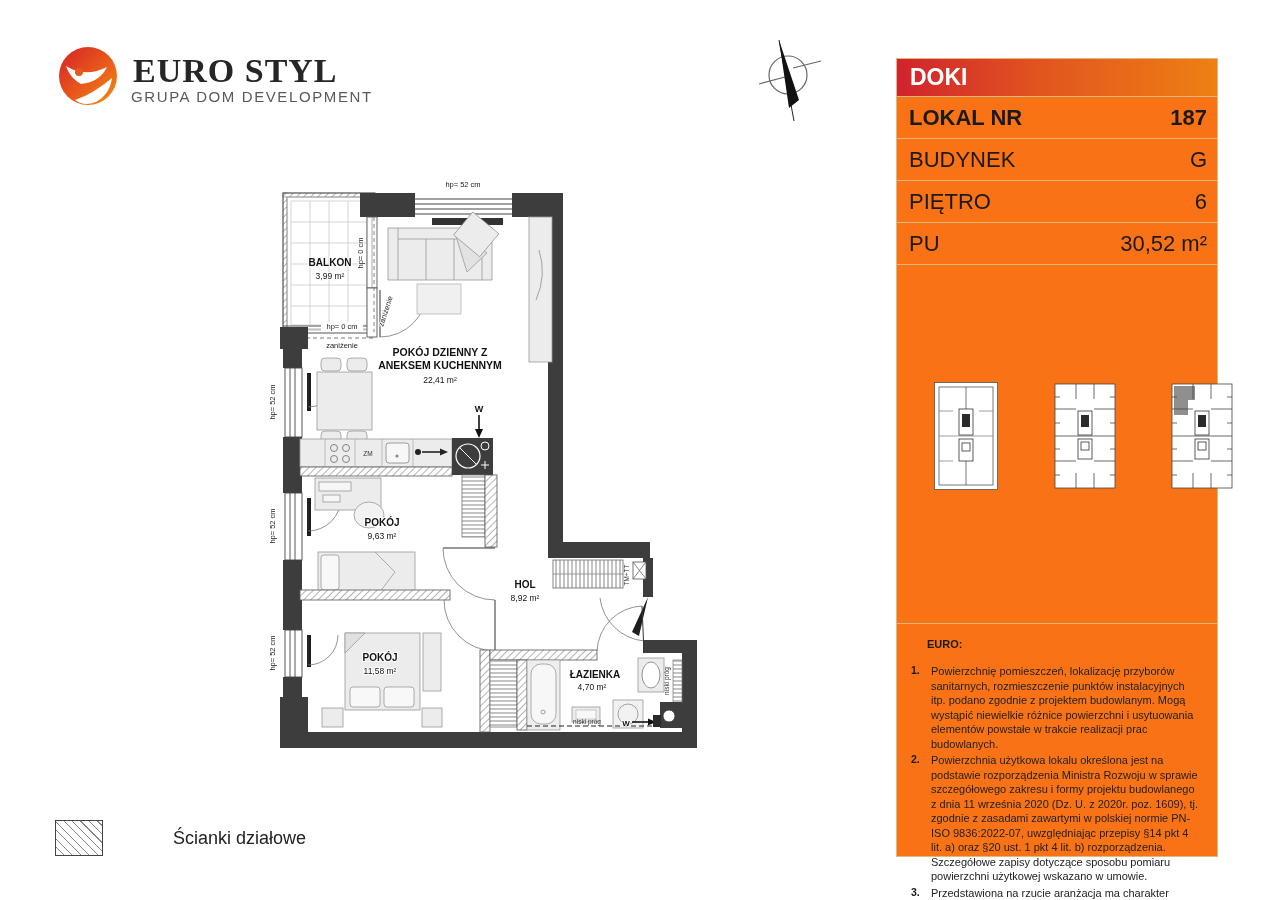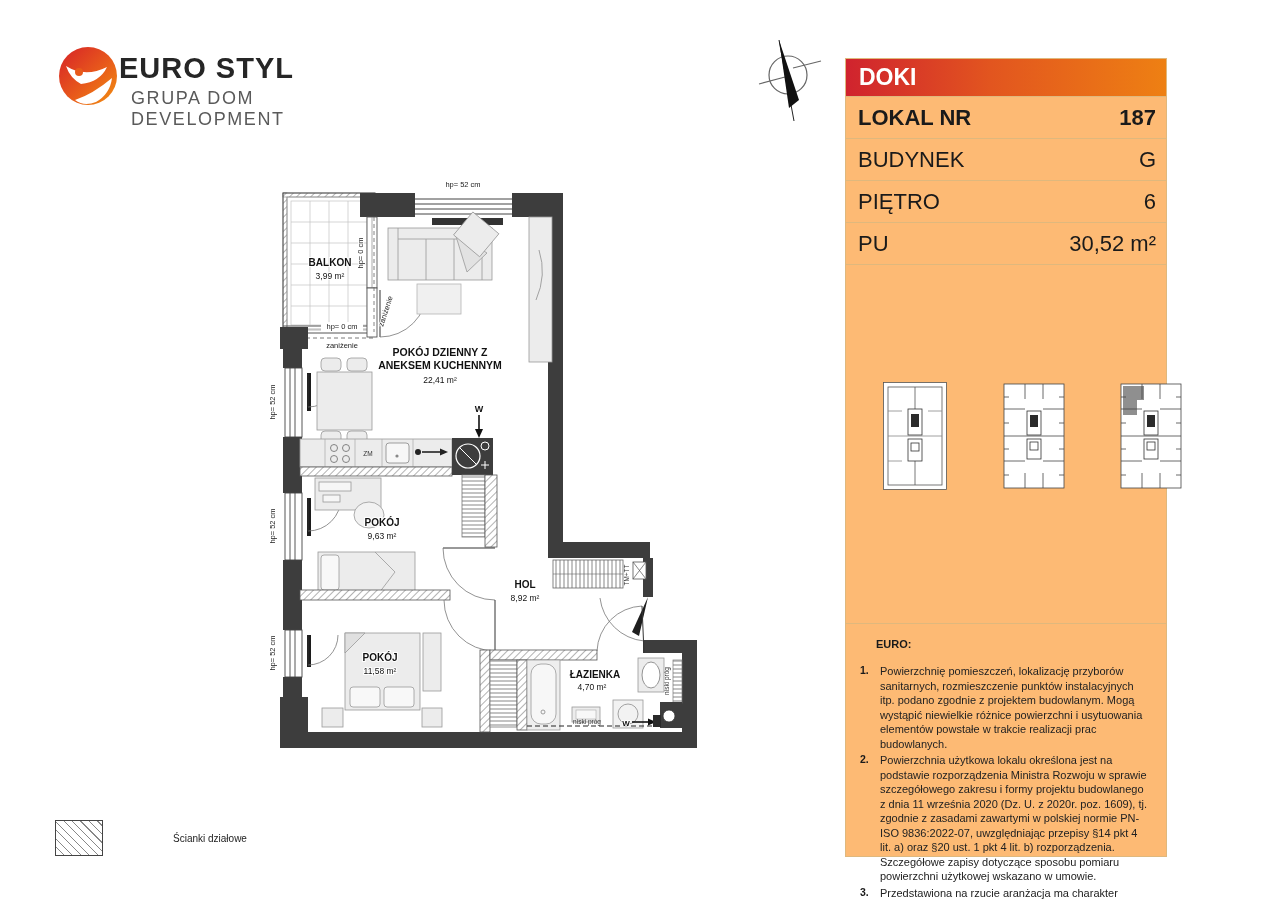--- a/index.html
+++ b/index.html
@@ -2,45 +2,45 @@
 <html><head>
 <meta charset="utf-8">
 <style>
   html,body{margin:0;padding:0;background:#fff;}
   .page{position:relative;width:1273px;height:900px;background:#fff;overflow:hidden;
         font-family:"Liberation Sans",sans-serif;color:#1a1a1a;}
   .abs{position:absolute;}
 
   
   .logo-block{left:55px;top:42px;width:320px;height:80px;}
-  .logo-name{position:absolute;left:64px;top:10px;font-size:29px;font-weight:bold;
-             letter-spacing:1px;color:#262626;}
-  .logo-sub{position:absolute;left:76px;top:46px;font-size:18px;letter-spacing:1.6px;color:#5a5a5a;}
+  .logo-name{position:absolute;left:78px;top:10px;font-size:34px;font-weight:bold;
+             letter-spacing:1px;color:#262626;font-family:Liberation Serif, serif;}
+  .logo-sub{position:absolute;left:76px;top:46px;font-size:15px;letter-spacing:1.6px;color:#5a5a5a;}
 
   
-  .info-col{left:845px;top:58px;width:322px;height:799px;border:1.5px solid #dfb87d;
-            box-sizing:border-box;background:#fdba74;}
+  .info-col{left:896px;top:58px;width:322px;height:799px;border:1.5px solid #dfb87d;
+            box-sizing:border-box;background:#f97316;}
   .info-header{height:37px;background:linear-gradient(90deg,#d0232e 0%,#e2551f 45%,#ee8013 100%);
                color:#fff;font-size:23px;font-weight:bold;line-height:37px;padding-left:13px;}
   .info-row{height:41px;border-top:1.5px solid #dfb87d;display:flex;align-items:center;
             justify-content:space-between;padding:0 10px 0 12px;font-size:22px;}
   .info-row.bold{font-weight:bold;}
   .keyplan-cell{position:relative;height:358px;border-top:1.5px solid #dfb87d;}
   .keyplan{position:absolute;top:116px;}
   .notes-cell{border-top:1.5px solid #dfb87d;padding:12px 14px 0 14px;height:228px;box-sizing:border-box;}
   .notes-title{font-size:11px;font-weight:bold;margin:2px 0 14px 16px;}
   .note-item{display:flex;margin:0 0 2px 0;}
   .note-num{width:20px;flex:0 0 20px;font-size:10.5px;font-weight:bold;}
   .note-text{font-size:11px;line-height:1.32;color:#222;padding-right:4px;}
 
   
   .legend{left:55px;top:818px;height:40px;display:flex;align-items:center;}
   .legend-swatch{width:46px;height:34px;border:1px solid #444;
     background:repeating-linear-gradient(45deg,#fff 0 5px,#888 5px 6px);}
-  .legend-label{margin-left:70px;font-size:10px;color:#222;}
+  .legend-label{margin-left:70px;font-size:18px;color:#222;}
 
   
   svg text{font-family:"Liberation Sans",sans-serif;fill:#111;}
   .room-name{font-weight:bold;font-size:10px;text-anchor:middle;paint-order:stroke;stroke:#fff;stroke-width:2px;}
   .room-name.big{font-size:10.5px;}
   .room-area{font-size:8.5px;text-anchor:middle;paint-order:stroke;stroke:#fff;stroke-width:2px;}
   .small-lab{font-size:7.5px;text-anchor:middle;fill:#222;paint-order:stroke;stroke:#fff;stroke-width:1.5px;}
   .tiny-lab{font-size:6.5px;text-anchor:middle;fill:#333;}
 </style>
 </head>

